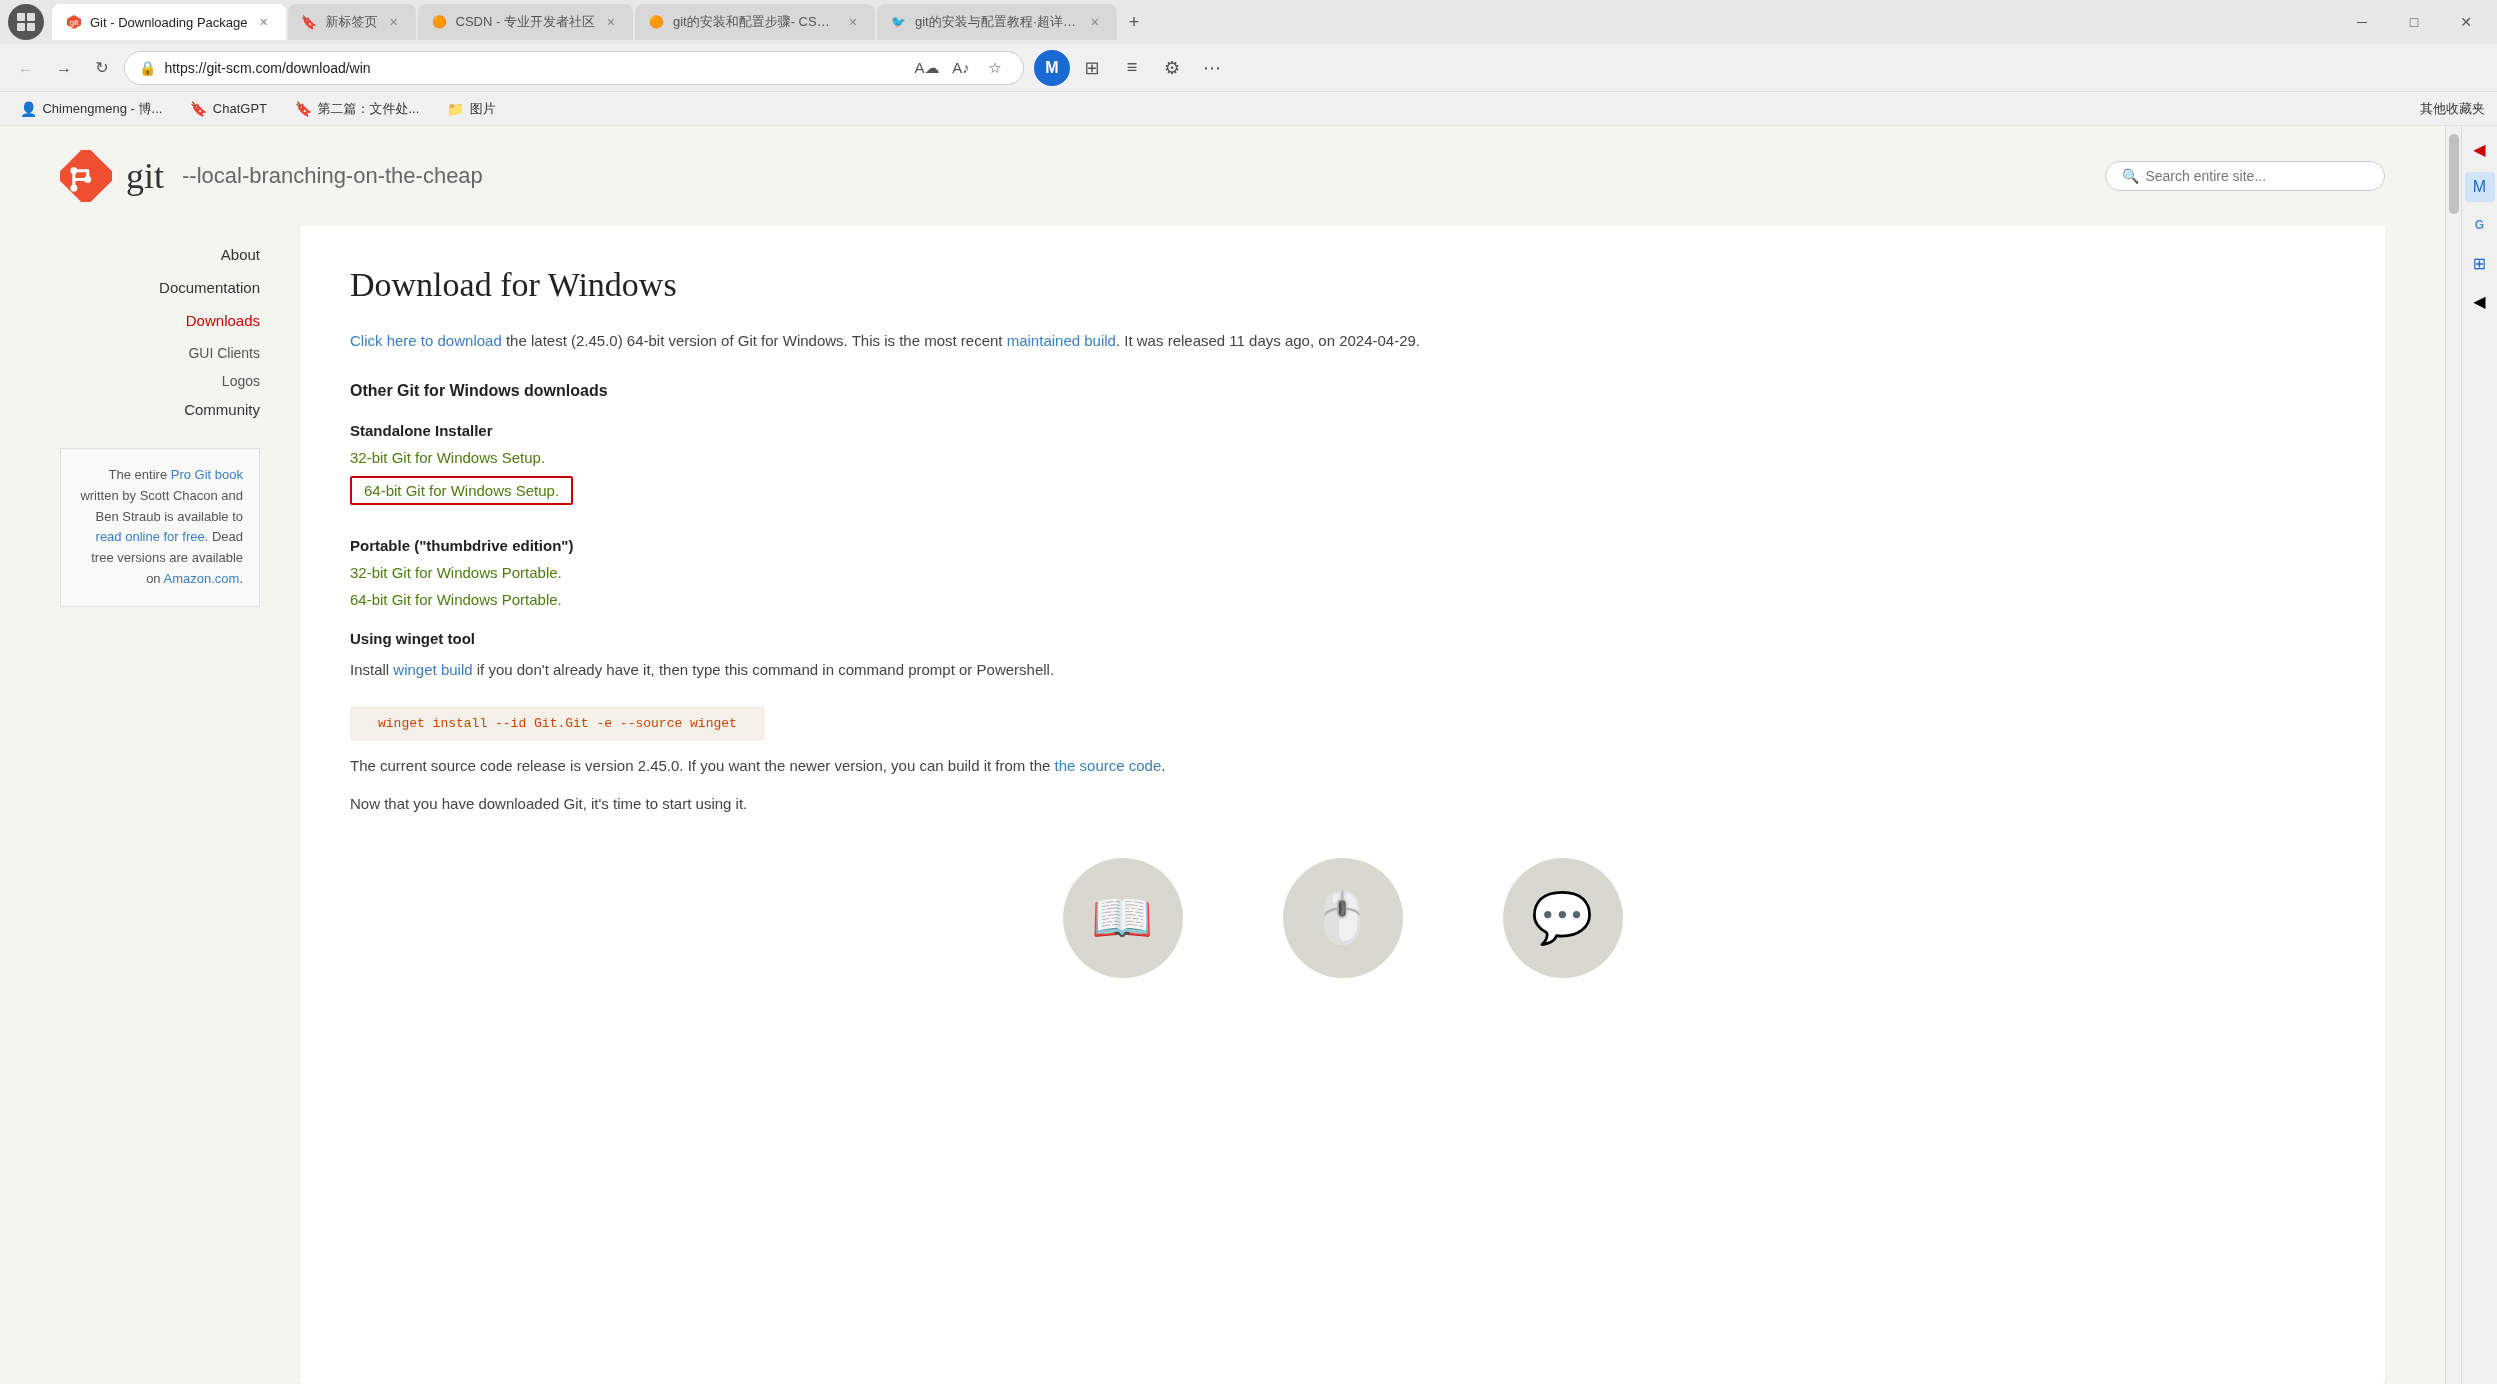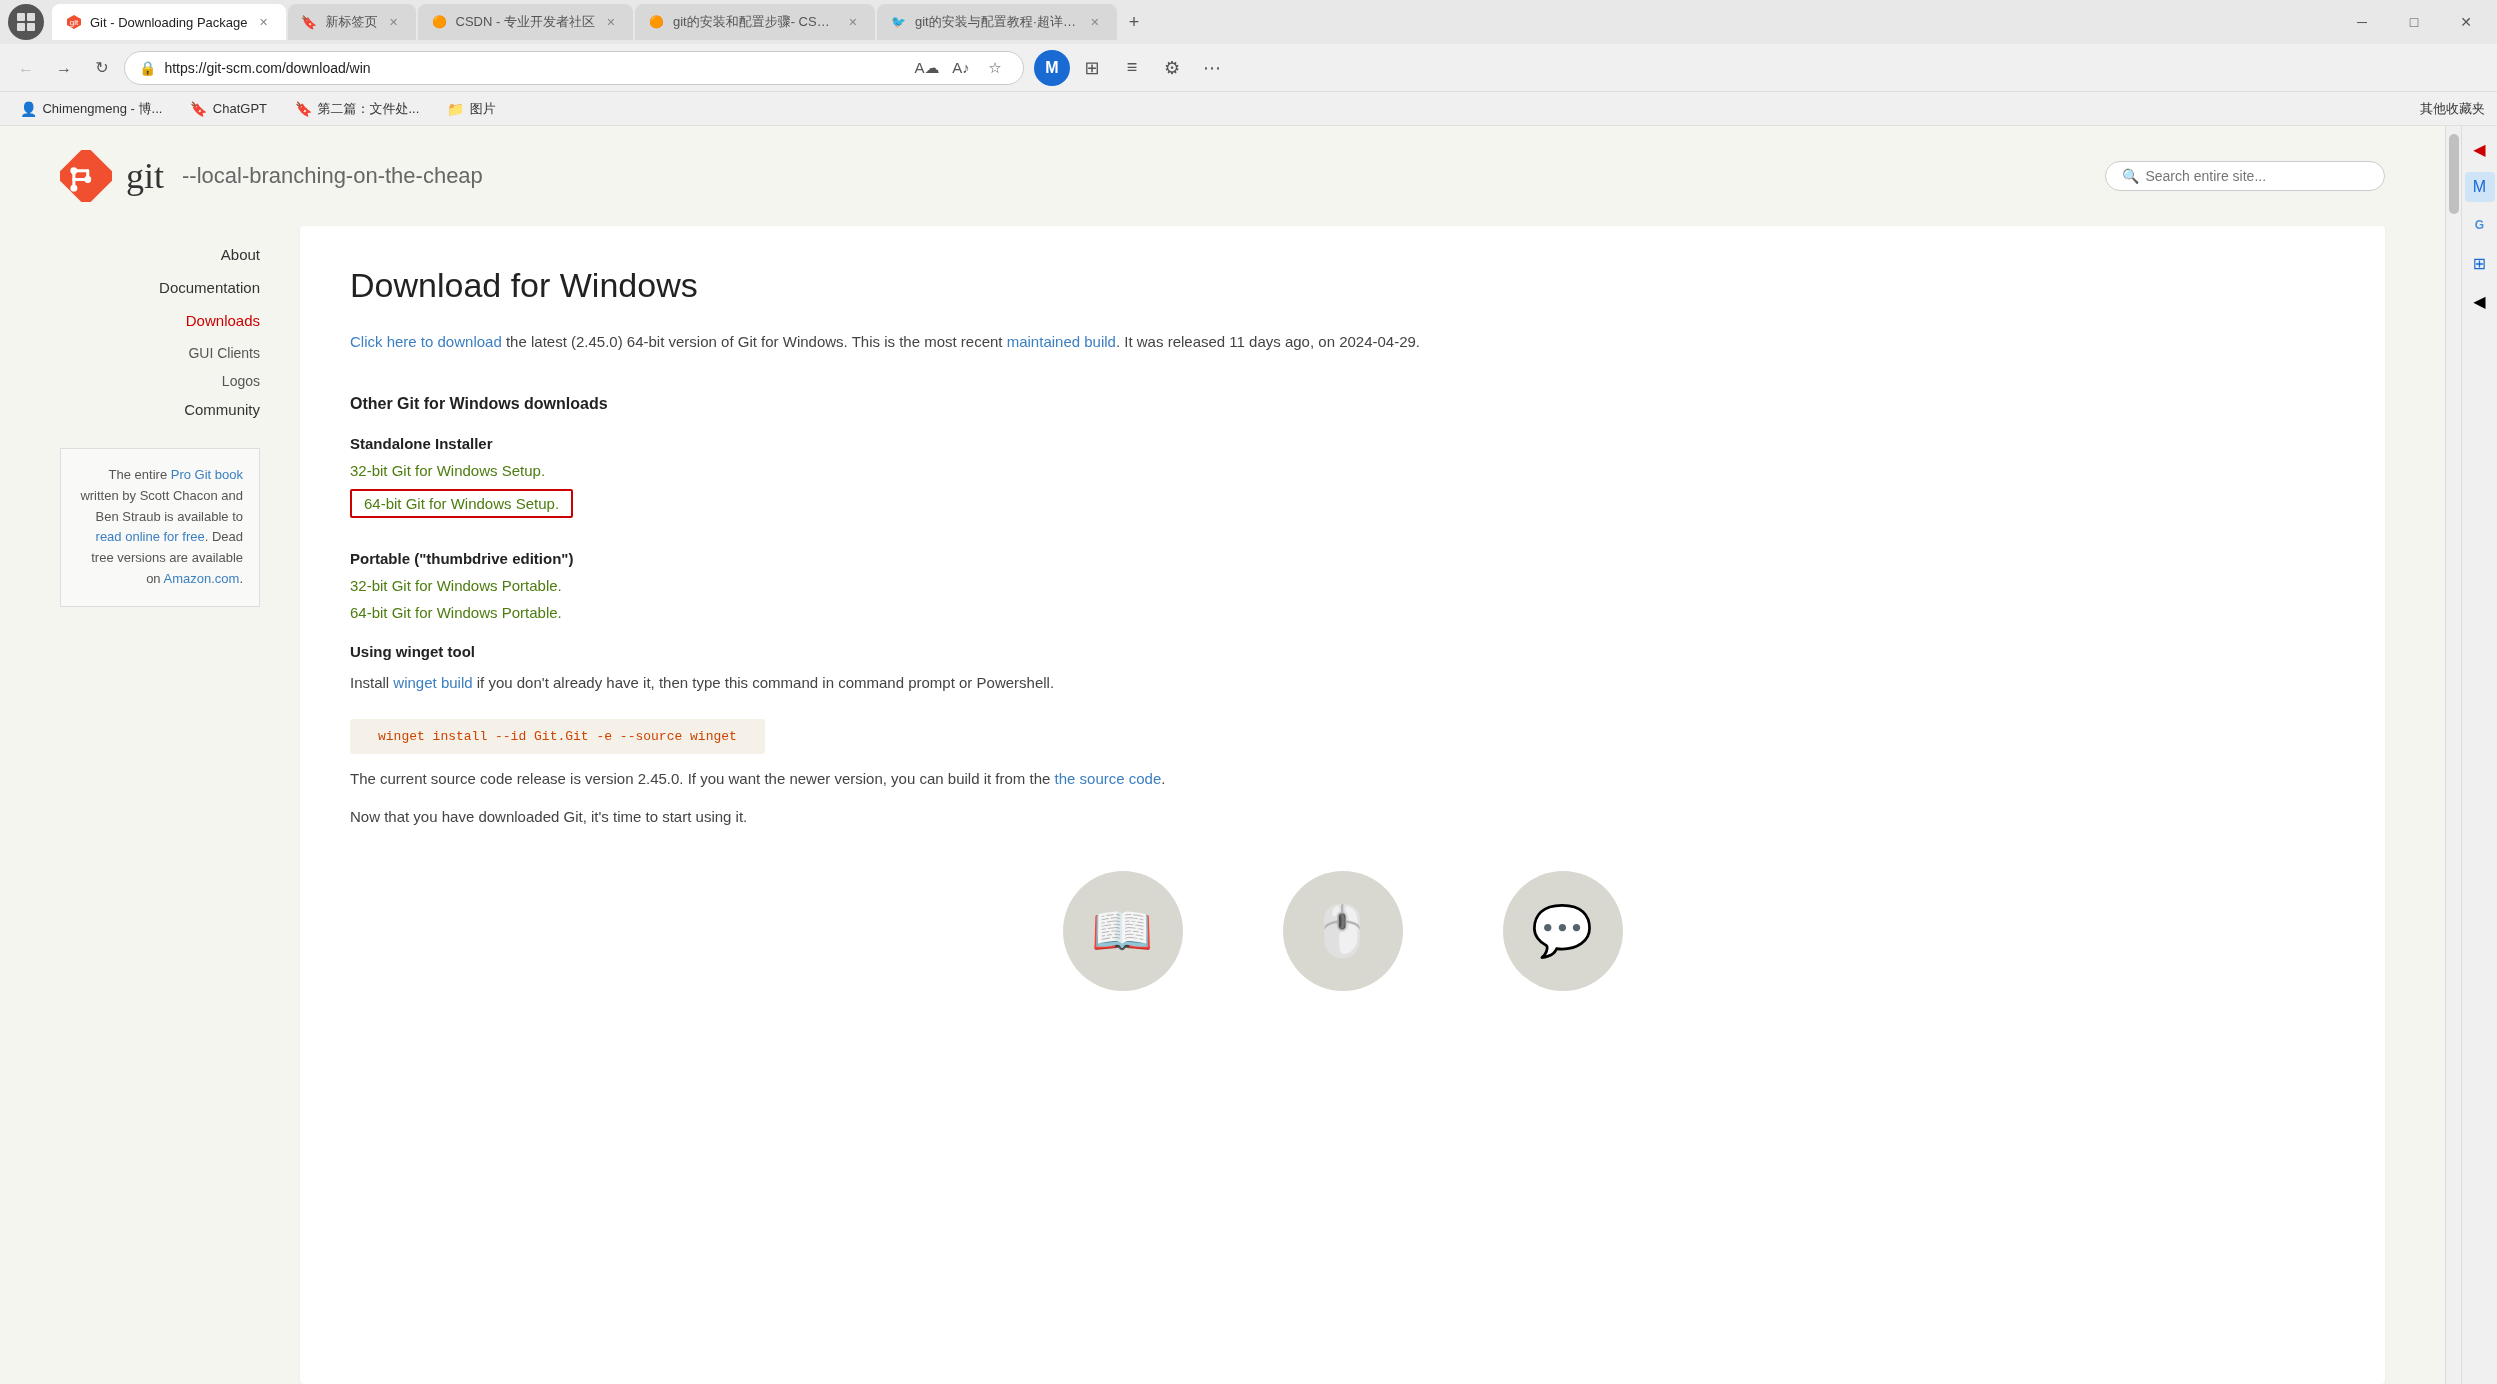--- a/index.html
+++ b/index.html
@@ -281,28 +281,28 @@
       padding: 40px 50px;
       border-radius: 4px;
       box-shadow: 0 1px 3px rgba(0,0,0,0.05);
     }
 
     .page-title {
       font-size: 34px;
       font-weight: 400;
       color: #222;
       margin-bottom: 24px;
-      font-family: Liberation Sans, sans-serif;
+      font-family: Liberation Serif, serif;
     }
 
     .download-intro {
       font-size: 15px;
       color: #444;
       line-height: 1.7;
-      margin-bottom: 40px;
+      margin-bottom: 28px;
     }
 
     .link-blue { color: #3a7fc1; text-decoration: none; }
 
     .section-title {
       font-size: 16px;
       font-weight: 700;
       color: #222;
       margin-bottom: 10px;
     }

